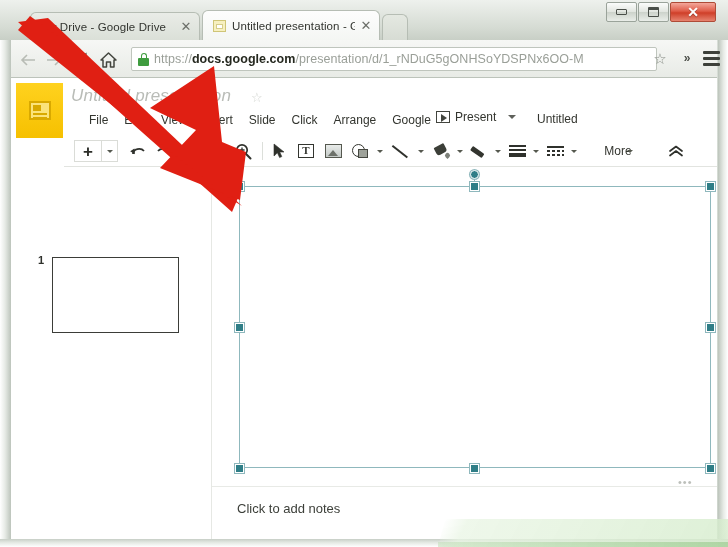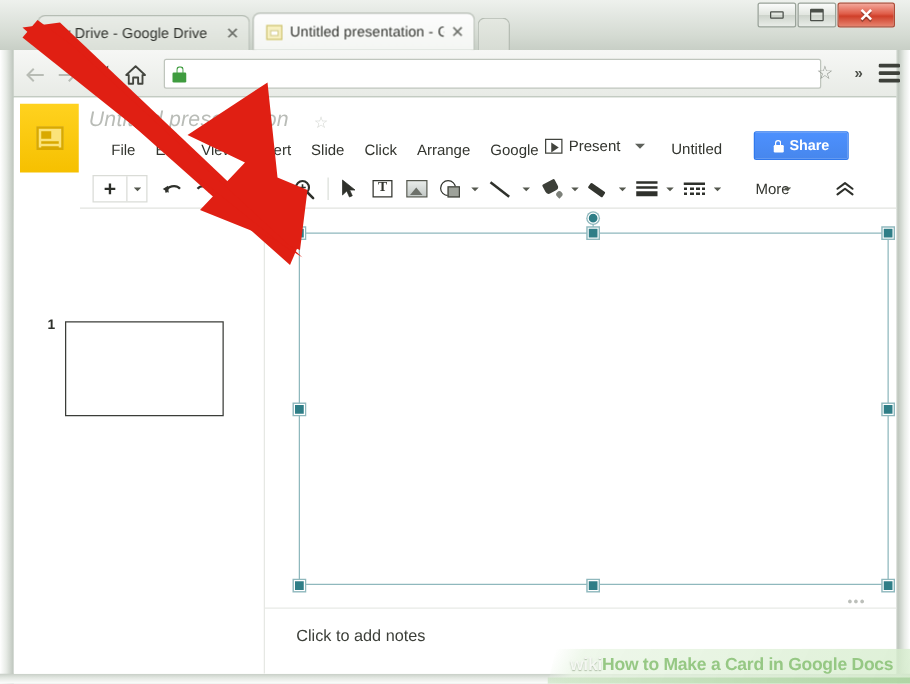--- a/index.html
+++ b/index.html
@@ -786,20 +786,21 @@
       <svg width="19" height="18" viewBox="0 0 19 18" aria-hidden="true">
         <path d="M9.5 2 L17 9 L15 9 L15 16 L11.5 16 L11.5 11 L7.5 11 L7.5 16 L4 16 L4 9 L2 9 Z" fill="none" stroke="currentColor" stroke-width="1.5" stroke-linejoin="round"></path>
       </svg>
     </div>
 
     <div class="omnibox">
       <span class="lock-icon">
         <span class="shackle"></span>
           <span class="body"></span>
       </span>
+      <span class="url-text"><span>https://</span><span class="host">docs.google.com</span><span>/presentation/d/1_rNDuG5gONHSoYDSPNx6OO-M</span></span>
     </div>
     <div class="star-btn">☆</div>
     <div class="chev-btn">»</div>
     <div class="menu-btn">
       <span></span>
         <span></span>
         <span></span>
     </div>
   </div>
 
@@ -826,27 +827,20 @@
     <div class="present-wrap">
       <div class="present-btn">
         <span class="present-icon"></span>
         <span>Present</span>
       </div>
       <span class="caret"></span>
     </div>
 
     <div class="comments-btn">Untitled</div>
 
-    <div class="share-btn">
-      <span class="share-lock">
-        <span class="shackle"></span>
-          <span class="body"></span>
-      </span>
-      <span>Share</span>
-    </div>
 
     <div class="slidetoolbar">
       <div class="newslide-box">
         <span class="plus">+</span>
         <span class="divider"></span>
         <span class="drop">
             <span class="tb-caret"></span>
           </span>
       </div>
 
@@ -989,17 +983,16 @@
 
   <svg class="red-arrow" viewBox="0 0 728 547">
     <polygon points="18,22 48,18 238,198 232,212" fill="#e01f13"></polygon>
     <polygon points="238,200 168,166 200,130 146,104 210,64 200,148 250,150" fill="#e01f13" opacity="0"></polygon>
     <polygon points="240,200 160,168 196,130 150,108 214,66 222,142 246,152" fill="#e01f13"></polygon>
     <polygon points="30,16 60,38 242,206 226,196 18,30" fill="#e01f13"></polygon>
   </svg>
 
   <div class="watermark">
     <div class="wm-band"></div>
-    <div class="wm-text"><span class="wm-wiki">wiki</span><span class="wm-rest">How to Make a Card in Google Docs</span></div>
     <div class="wm-bottom"></div>
   </div>
 
 </div>
 
 </body></html>

